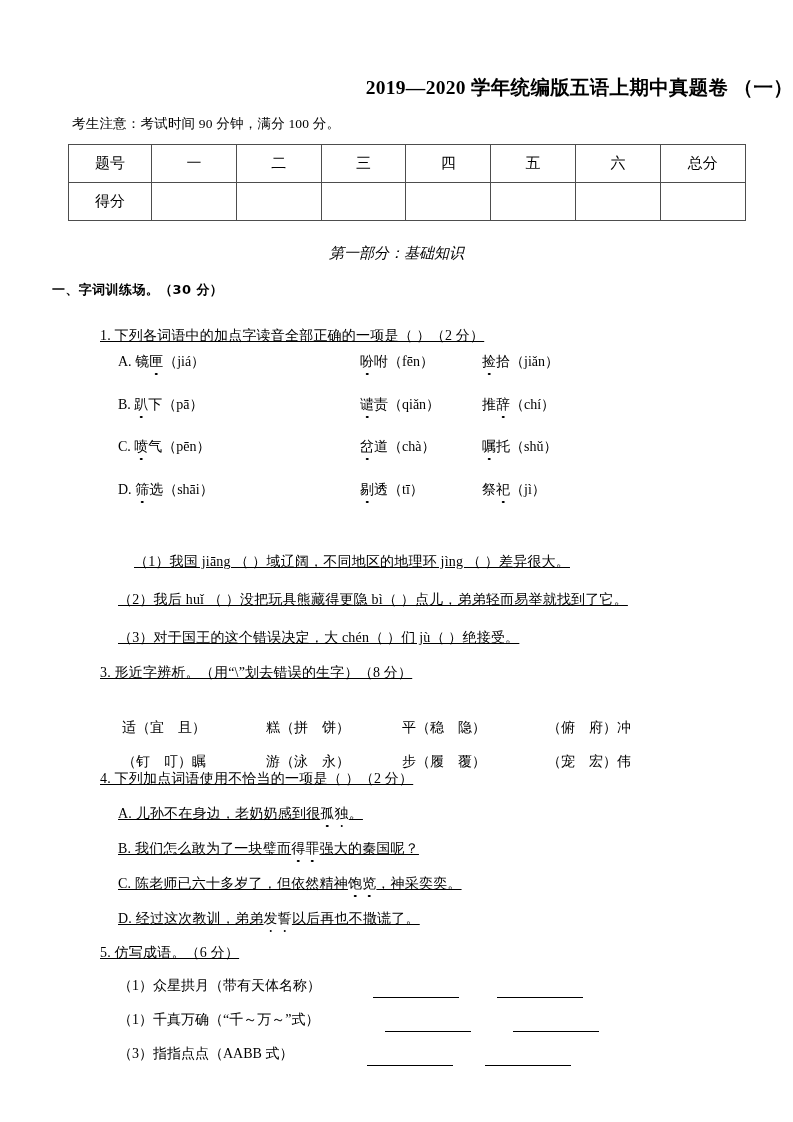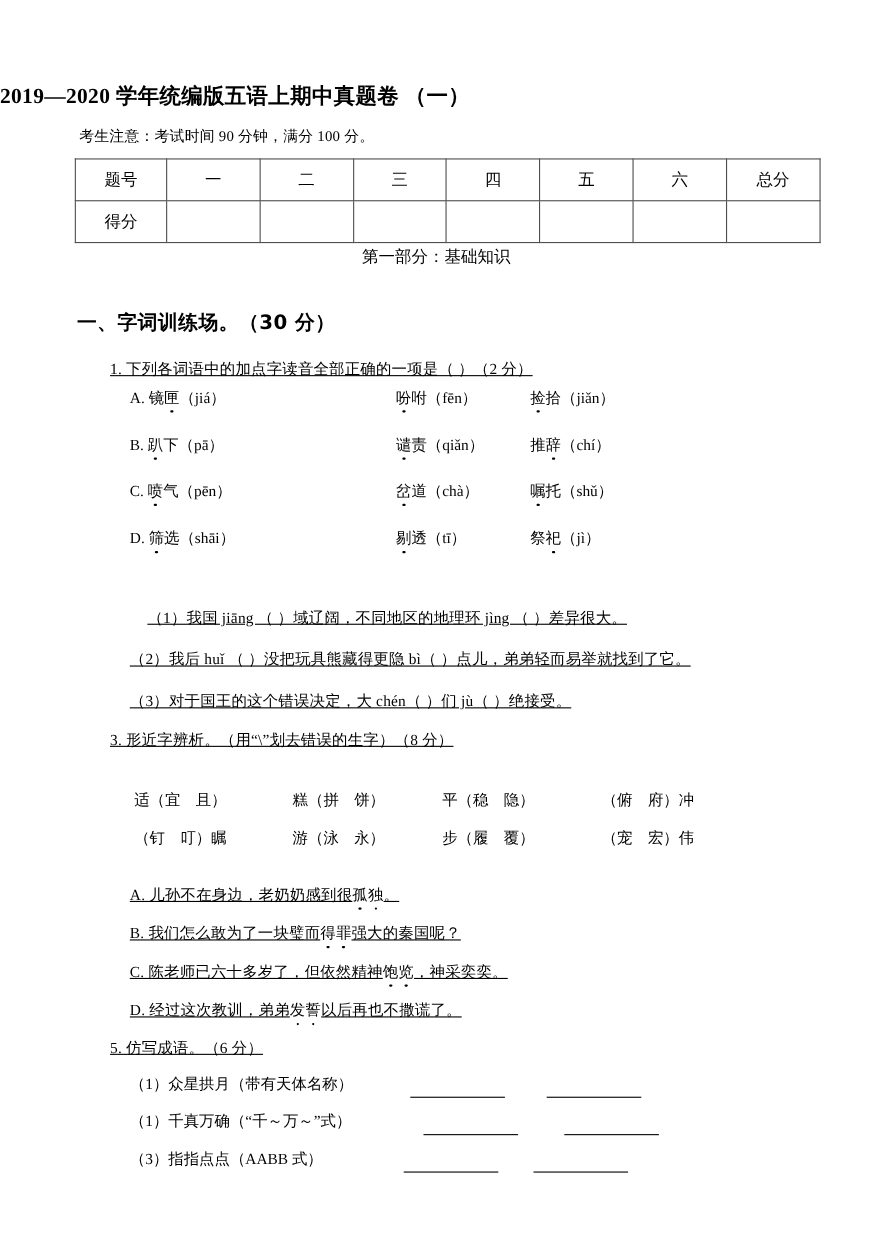--- a/index.html
+++ b/index.html
@@ -21,21 +21,21 @@
     height: 1122px;
     padding: 0;
   }
 
   
   .doc-title {
     position: absolute;
     top: 74px;
     left: 0;
     width: 793px;
-    text-align: left;
+    text-align: right;
     font-size: 19.5px;
     font-weight: bold;
     letter-spacing: 0.3px;
   }
 
   
   .notice {
     position: absolute;
     top: 115px;
     left: 72px;
@@ -60,34 +60,35 @@
     font-size: 15px;
     padding: 0;
     margin-left: 34px;
   }
   .score-table col.c-first { width: 83px; }
   .score-table col.c-rest  { width: 84.8px; }
 
   
   .part-heading {
     position: absolute;
-    top: 224px;
+    top: 244px;
     left: 0;
     width: 793px;
     text-align: center;
     font-size: 15px;
     font-family: "DejaVu Sans", "Liberation Sans", sans-serif;
+    font-style: italic;
   }
 
   
   .section-heading {
     position: absolute;
     top: 281px;
-    left: 70px;
-    font-size: 18px;
+    left: 52px;
+    font-size: 13px;
     font-weight: bold;
     font-family: "DejaVu Sans", "Liberation Sans", sans-serif;
     letter-spacing: 0.4px;
   }
 
   
   .line {
     position: absolute;
     font-size: 14px;
     white-space: nowrap;
@@ -234,20 +235,21 @@
     <span class="cell x2">平（稳　隐）</span>
     <span class="cell x3">（俯　府）冲</span>
   </div>
   <div class="xrow" style="top:734px;">
     <span class="cell x0">（钉　叮）瞩</span>
     <span class="cell x1">游（泳　永）</span>
     <span class="cell x2">步（履　覆）</span>
     <span class="cell x3">（宠　宏）伟</span>
   </div>
 
+  <div class="line q-stem" style="top:770px;">4. 下列加点词语使用不恰当的一项是（      ）（2 分）</div>
 
   <div class="line q-sub" style="top:805px;"><span>A. 儿孙不在身边，老奶奶感到很</span><span class="dotted-word"><span class="dotted">孤</span><span class="dotted">独</span></span><span>。</span></div>
 
   <div class="line q-sub" style="top:840px;"><span>B. 我们怎么敢为了一块璧而</span><span class="dotted-word"><span class="dotted">得</span><span class="dotted">罪</span></span><span>强大的秦国呢？</span></div>
 
   <div class="line q-sub" style="top:910px;"><span>D. 经过这次教训，弟弟</span><span class="dotted-word"><span class="dotted">发</span><span class="dotted">誓</span></span><span>以后再也不撒谎了。</span></div>
 
   <div class="line q-sub" style="top:875px;"><span>C. 陈老师已六十多岁了，但依然精神</span><span class="dotted-word"><span class="dotted">饱</span><span class="dotted">览</span></span><span>，神采奕奕。</span></div>
 
   <div class="line q-stem" style="top:944px;">5. 仿写成语。（6 分）</div>

